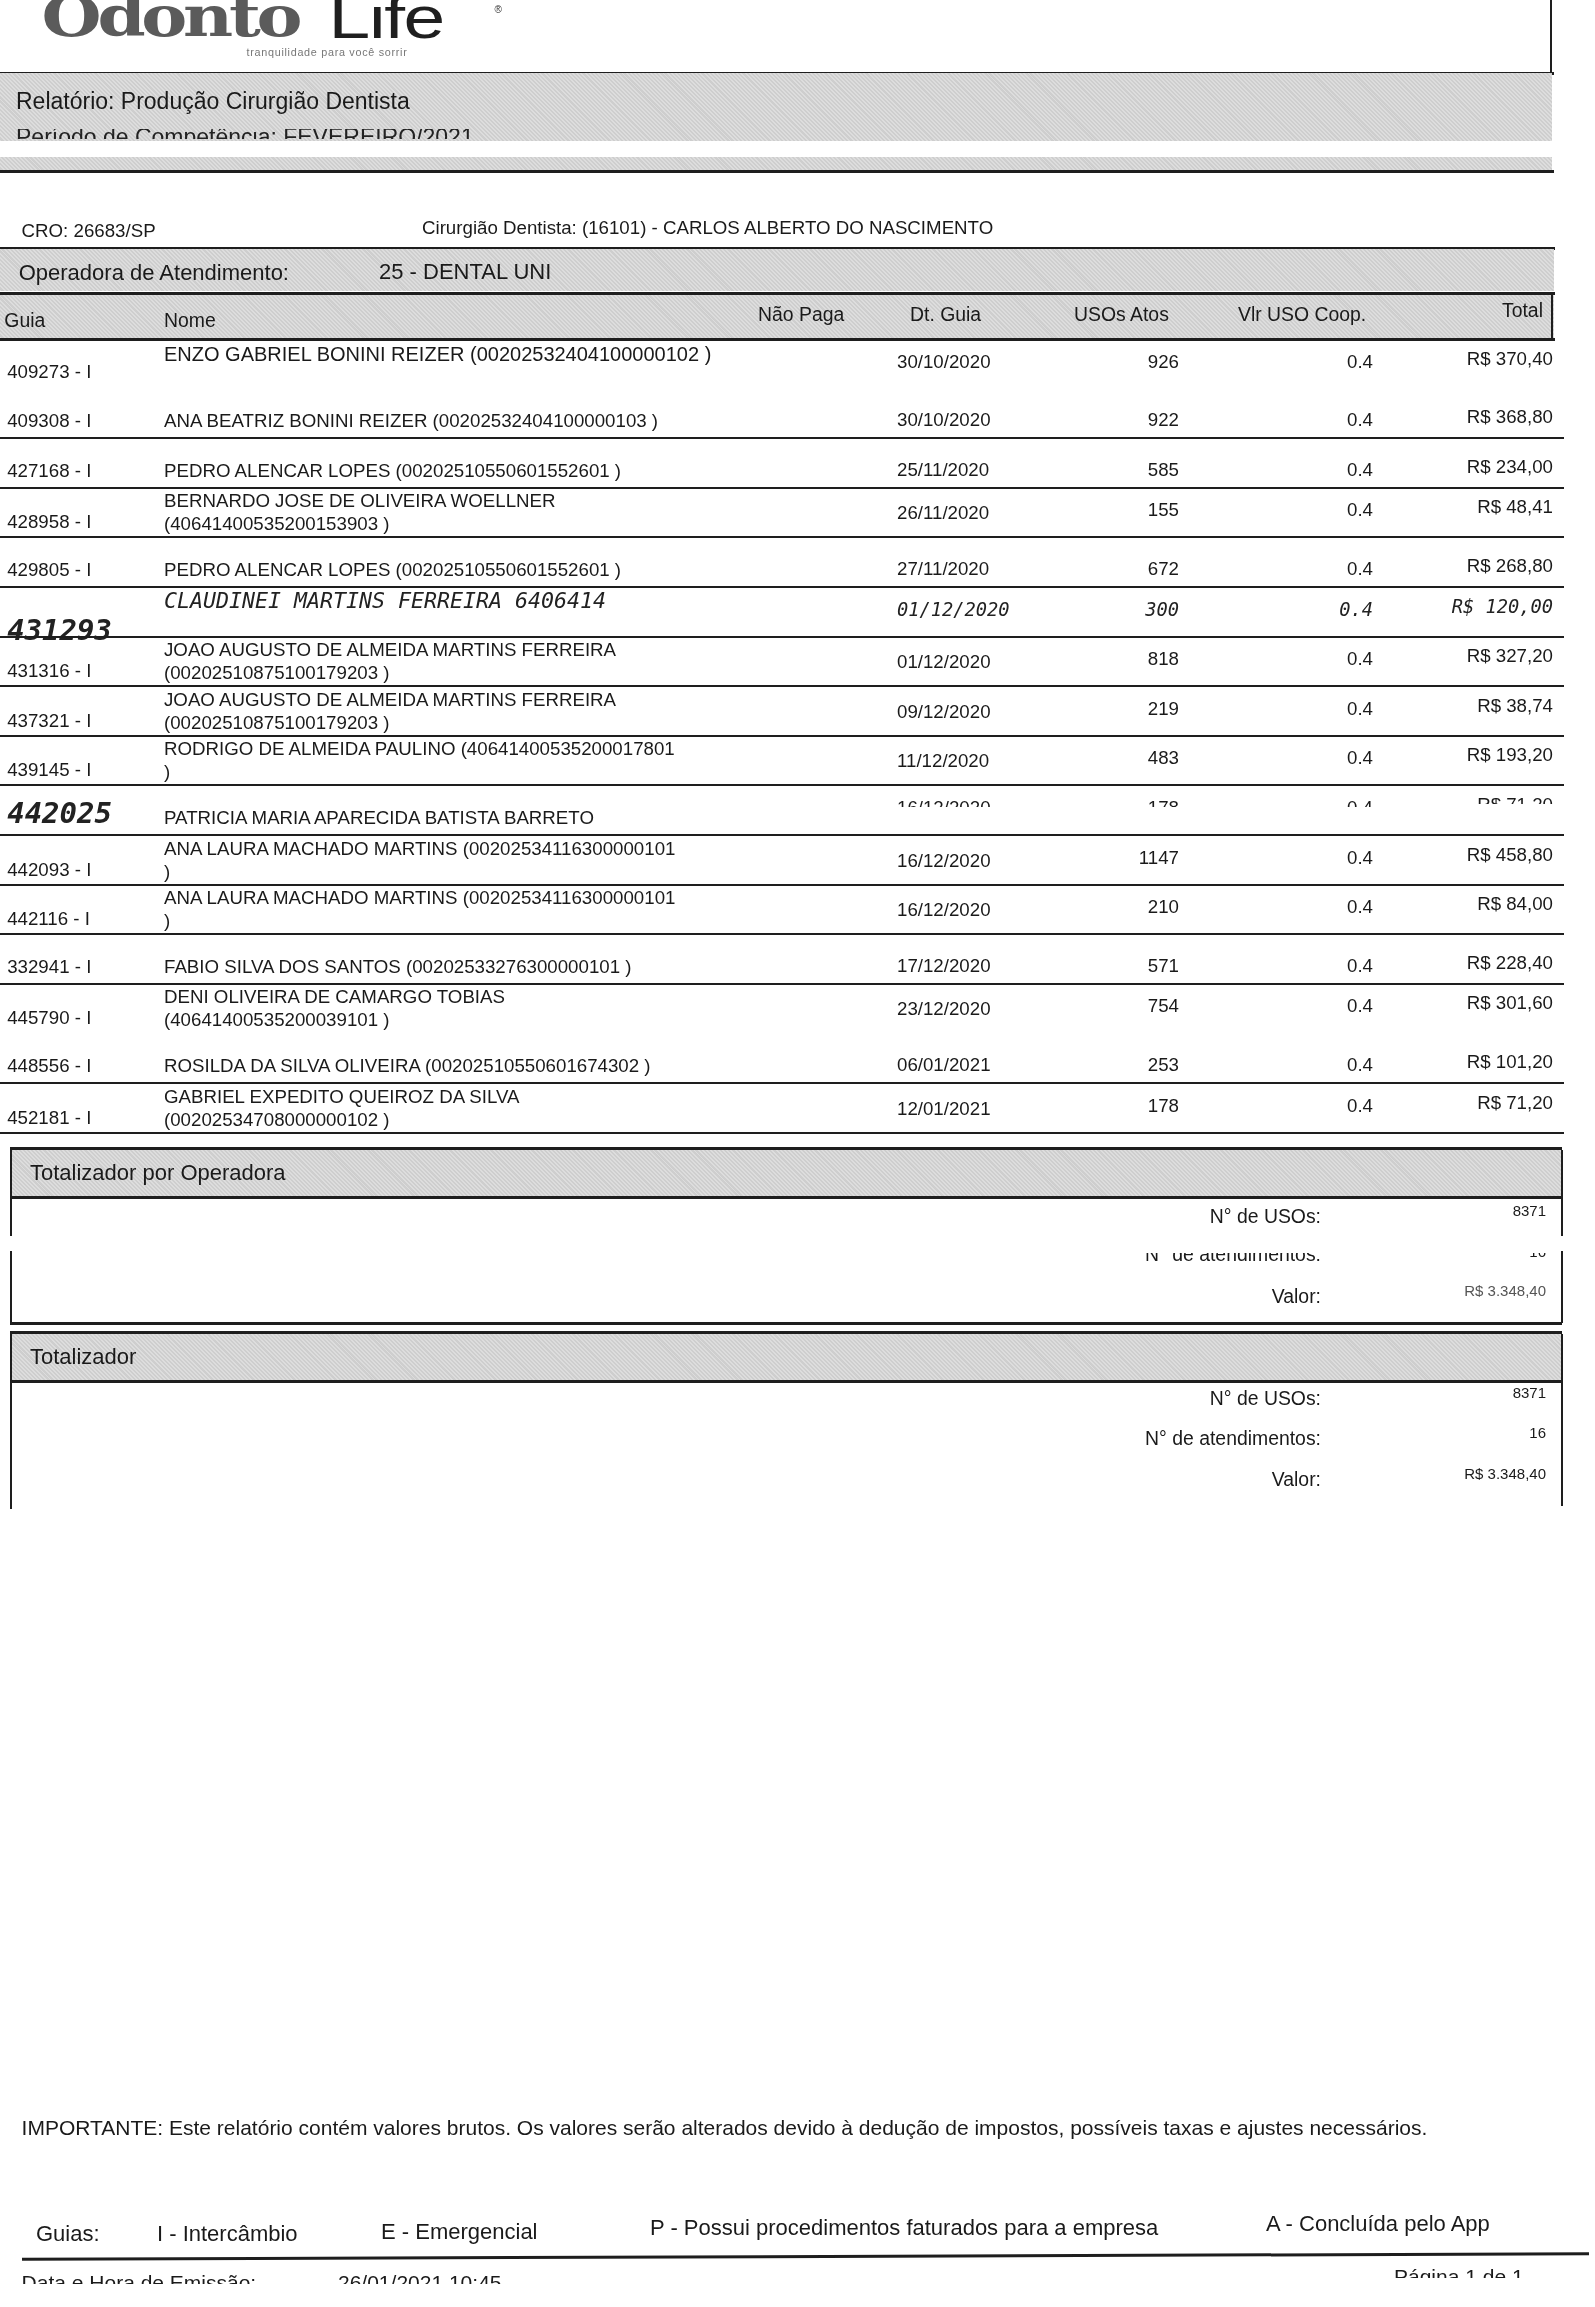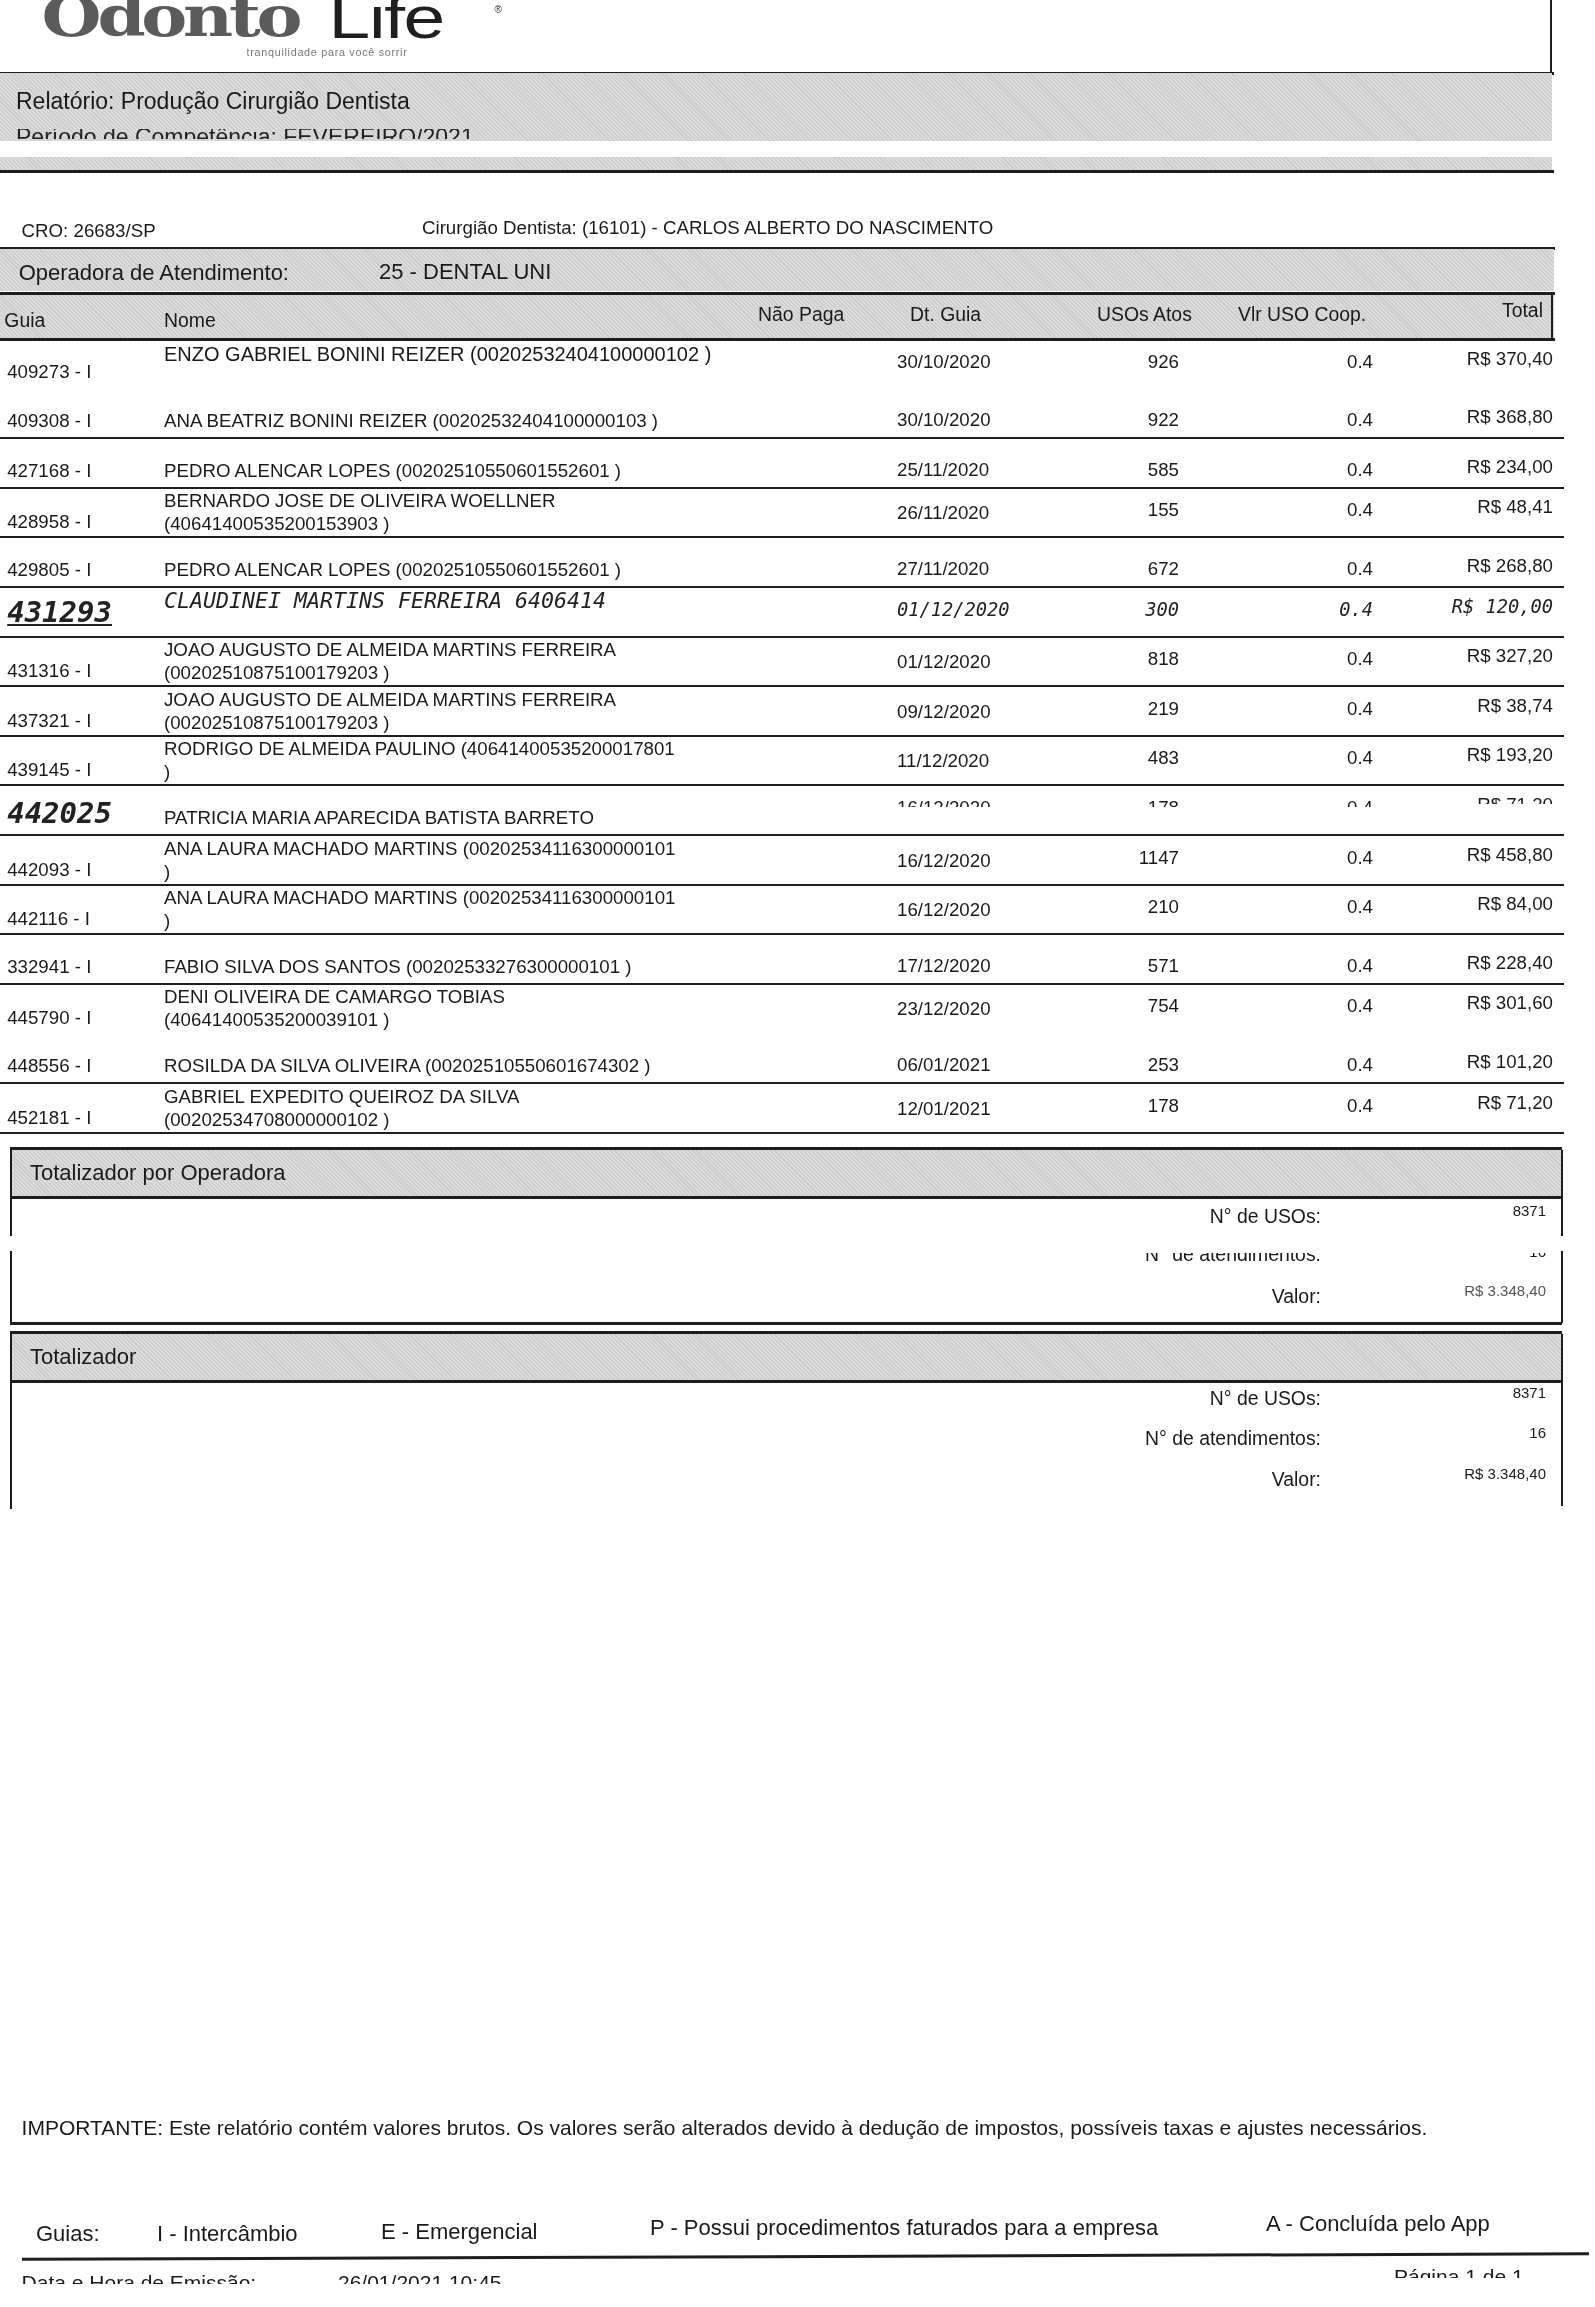--- a/index.html
+++ b/index.html
@@ -92,21 +92,21 @@
 <div id="op-band" class="abs gray"></div>
 <div id="op-label" class="abs">Operadora de Atendimento:</div>
 <div id="op-value" class="abs">25 - DENTAL UNI</div>
 <div class="rule" style="left:0;top:292px;width:1555px;"></div>
 
 <div id="col-band" class="abs gray"></div>
 <div class="colh" style="left:4.3px;top:309px;">Guia</div>
 <div class="colh" style="left:164px;top:309px;">Nome</div>
 <div class="colh" style="left:758px;border-radius:9px;">Não Paga</div>
 <div class="colh" style="left:910px;">Dt. Guia</div>
-<div class="colh" style="left:1097px;">USOs Atos</div>
+<div class="colh" style="left:1074px;">USOs Atos</div>
 <div class="colh" style="left:1238px;">Vlr USO Coop.</div>
 <div class="colh" style="left:1502px;top:299px;">Total</div>
 <div class="vline" style="left:1551px;top:292px;height:46px;"></div>
 <div class="rule" style="left:0;top:338px;width:1555px;"></div>
 
 <div id="rows">
     <div class="row" style="top: 341px; height: 50px;">
       <div class="cell guia" style="top: 20px;">409273 - I</div>
       <div class="cell nome" style="top: 3px; font-size: 20px;">ENZO GABRIEL BONINI REIZER (00202532404100000102 )</div>
       <div class="cell dt" style="top: 10px;">30/10/2020</div>
@@ -145,21 +145,21 @@
     <div class="row" style="top: 539px; height: 50px;">
       <div class="cell guia" style="top: 20px;">429805 - I</div>
       <div class="cell nome" style="top: 20px; font-size: 18.7px;">PEDRO ALENCAR LOPES (00202510550601552601 )</div>
       <div class="cell dt" style="top: 18.7px;">27/11/2020</div>
       <div class="cell usos" style="top: 18.7px;">672</div>
       <div class="cell vlr" style="top: 18.7px;">0.4</div>
       <div class="cell tot" style="top: 16px;">R$ 268,80</div>
       <div class="rule" style="left: 0px; top: 47px; width: 1564px; height: 2.2px;"></div>
     </div>
     <div class="row" style="top: 589px; height: 50px;">
-      <div class="cell guia hand big" style="top: 6px; text-decoration: underline;">431293</div>
+      <div class="cell guia hand big" style="top: 24px;">431293</div>
       <div class="cell nome hand" style="top: 1.4px; font-size: 21.6px;">CLAUDINEI MARTINS FERREIRA 6406414</div>
       <div class="cell dt hand" style="top: 10px;">01/12/2020</div>
       <div class="cell usos hand" style="top: 10px;">300</div>
       <div class="cell vlr hand" style="top: 10px;">0.4</div>
       <div class="cell tot hand" style="top: 7.2px;">R$ 120,00</div>
       <div class="rule" style="left: 0px; top: 47px; width: 1564px; height: 2.2px;"></div>
     </div>
     <div class="row" style="top: 638px; height: 50px;">
       <div class="cell guia" style="top: 21.6px;">431316 - I</div>
       <div class="cell nome" style="top: 1.4px; font-size: 18.7px;">JOAO AUGUSTO DE ALMEIDA MARTINS FERREIRA</div>

